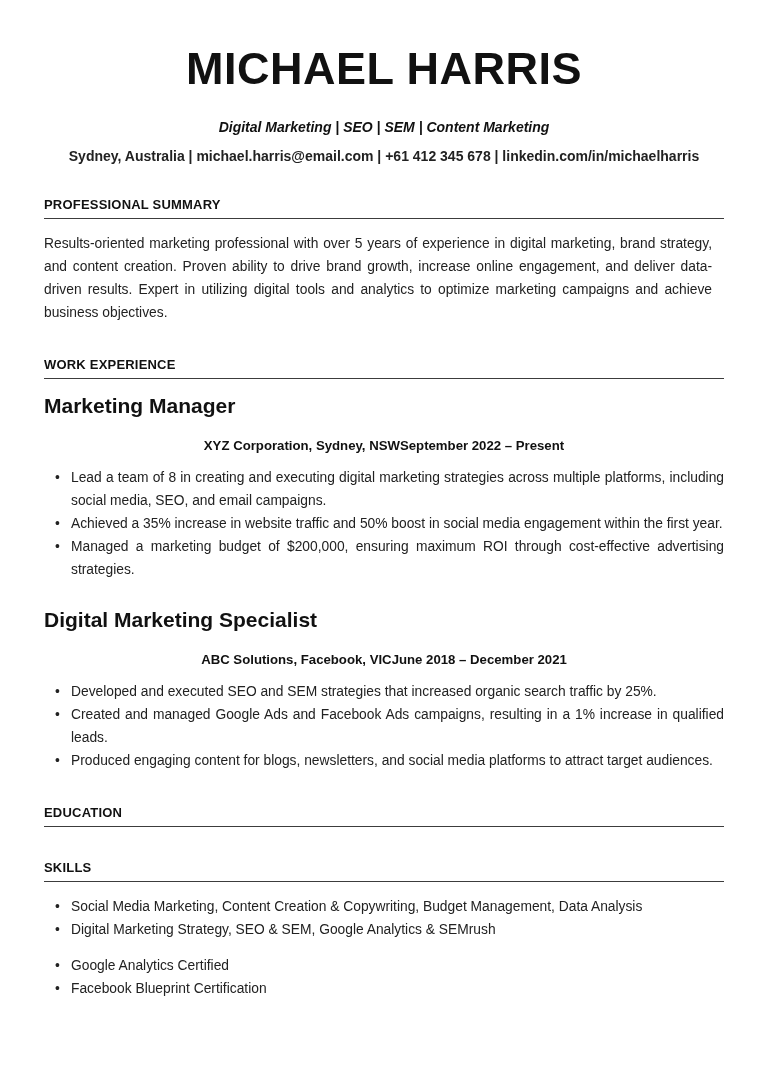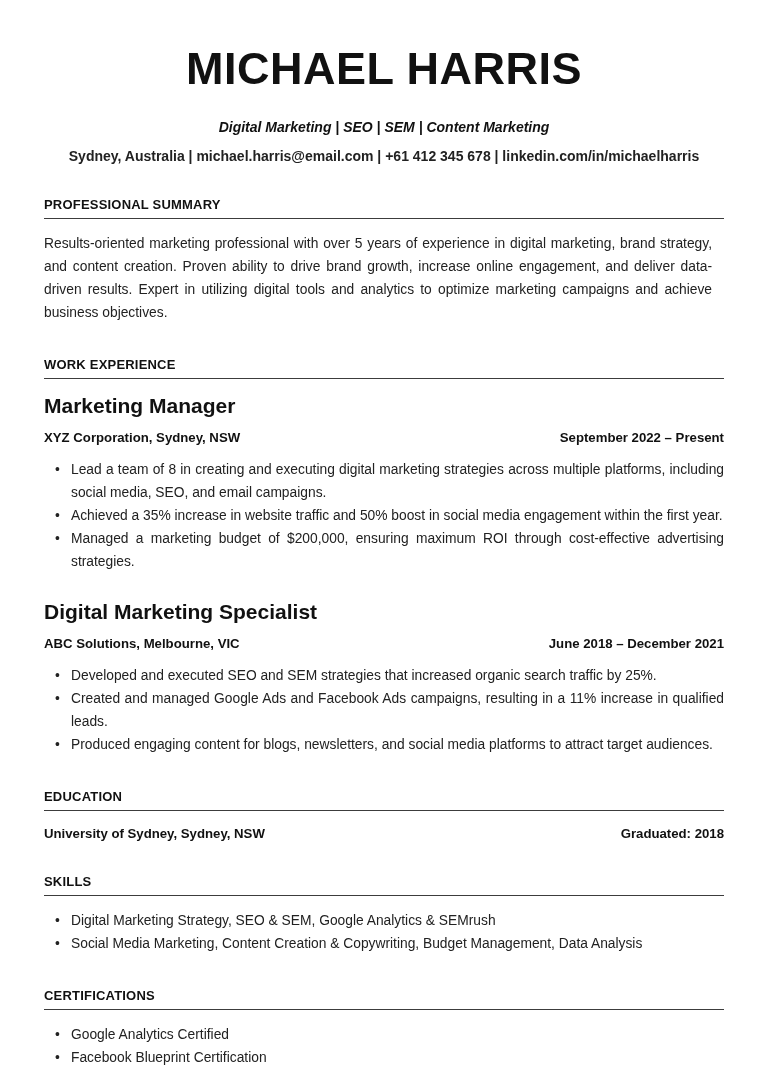--- a/index.html
+++ b/index.html
@@ -70,23 +70,23 @@
   .job { margin-top: 15px; }
   .job + .job { margin-top: 27px; }
   .job-role {
     margin: 0;
     font-size: 21px;
     font-weight: 700;
     color: #111111;
   }
   .meta-row {
     display: flex;
-    justify-content: space-between;
+    justify-content: center;
     align-items: baseline;
-    margin-top: 12px;
+    margin-top: 20px;
     font-size: 13.2px;
     font-weight: 700;
     color: #111111;
   }
 
   
   ul.bullets {
     margin: 13px 0 0 0;
     padding: 0 0 0 27px;
     font-size: 13.8px;
@@ -135,51 +135,46 @@
       <ul class="bullets">
         <li>Lead a team of 8 in creating and executing digital marketing strategies across multiple platforms, including social media, SEO, and email campaigns.</li>
         <li>Achieved a 35% increase in website traffic and 50% boost in social media engagement within the first year.</li>
         <li>Managed a marketing budget of $200,000, ensuring maximum ROI through cost-effective advertising strategies.</li>
       </ul>
     </div>
 
     <div class="job">
       <h3 class="job-role">Digital Marketing Specialist</h3>
       <div class="meta-row">
-        <span>ABC Solutions, Melbourne, VIC</span>
+        <span>ABC Solutions, Facebook, VIC</span>
         <span>June 2018 – December 2021</span>
       </div>
       <ul class="bullets">
         <li>Developed and executed SEO and SEM strategies that increased organic search traffic by 25%.</li>
-        <li>Created and managed Google Ads and Facebook Ads campaigns, resulting in a 11% increase in qualified leads.</li>
+        <li>Created and managed Google Ads and Facebook Ads campaigns, resulting in a 1% increase in qualified leads.</li>
         <li>Produced engaging content for blogs, newsletters, and social media platforms to attract target audiences.</li>
       </ul>
     </div>
   </section>
 
   <section>
     <h2 class="section-title">EDUCATION</h2>
     <div class="job">
-      <div class="meta-row">
-        <span>University of Sydney, Sydney, NSW</span>
-        <span>Graduated: 2018</span>
-      </div>
     </div>
   </section>
 
   <section>
     <h2 class="section-title">SKILLS</h2>
     <ul class="bullets plain">
+      <li>Social Media Marketing, Content Creation &amp; Copywriting, Budget Management, Data Analysis</li>
       <li>Digital Marketing Strategy, SEO &amp; SEM, Google Analytics &amp; SEMrush</li>
-      <li>Social Media Marketing, Content Creation &amp; Copywriting, Budget Management, Data Analysis</li>
     </ul>
   </section>
 
   <section>
-    <h2 class="section-title">CERTIFICATIONS</h2>
     <ul class="bullets plain">
       <li>Google Analytics Certified</li>
       <li>Facebook Blueprint Certification</li>
 
     </ul>
   </section>
 
 </div>
 
 </body></html>

